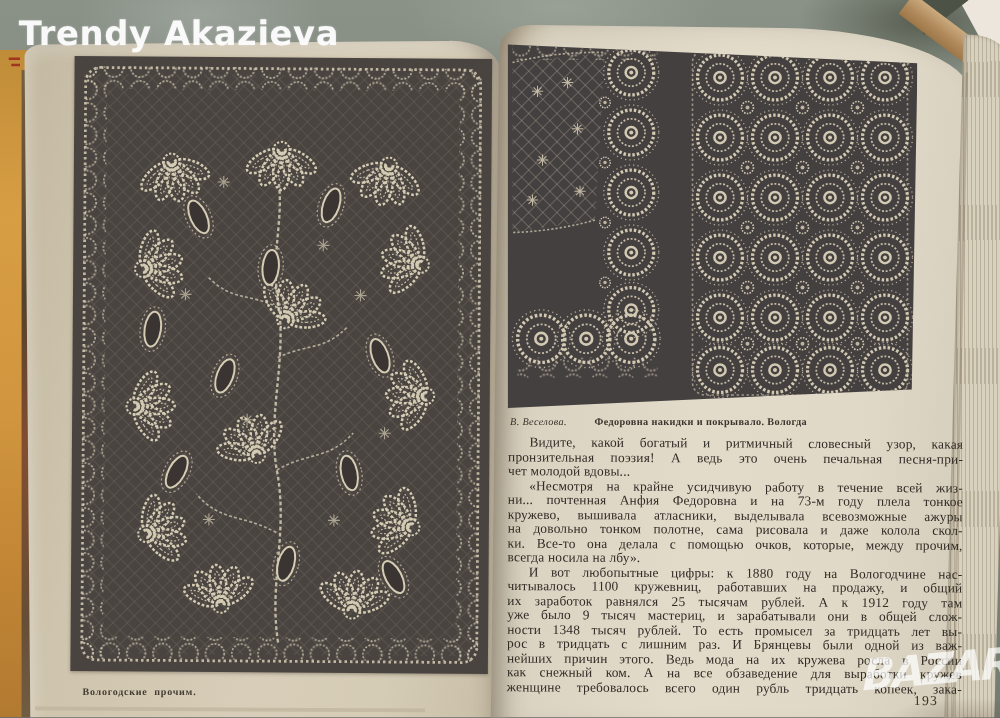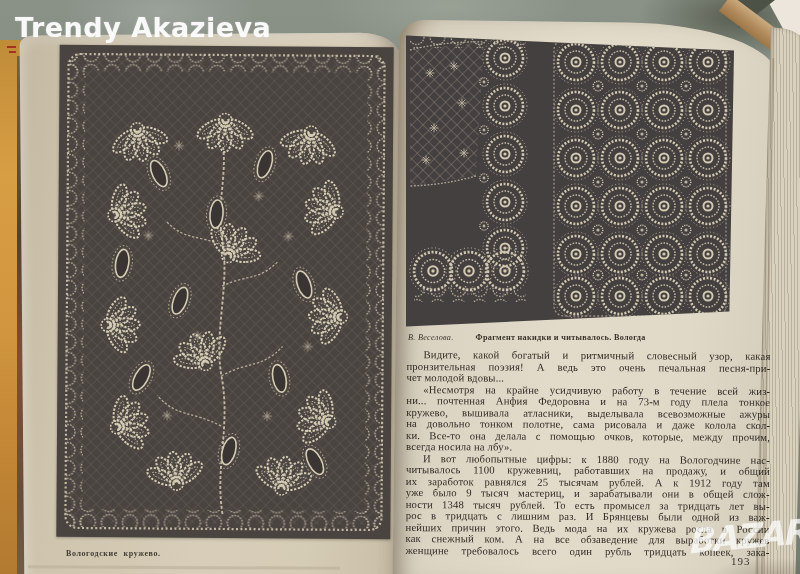--- a/index.html
+++ b/index.html
@@ -257,24 +257,24 @@
         <use href="#ros" transform="translate(192,202) scale(.8)"></use>
           <use href="#ros" transform="translate(236,202) scale(.8)"></use>
           <use href="#ros" transform="translate(280,202) scale(.8)"></use>
         <use href="#ros" transform="translate(192,247) scale(.8)"></use>
           <use href="#ros" transform="translate(236,247) scale(.8)"></use>
           <use href="#ros" transform="translate(280,247) scale(.8)"></use>
       </g>
     </svg>
   </div>
 
-  <div class="abs cap-left">Вологодские кружево.</div>
+  <div class="abs cap-left">Вологодские прочим.</div>
 
   <div class="abs cap-right">
-    <span class="auth">В. Веселова.</span><span class="cap">Фрагмент накидки и читывалось. Вологда</span>
+    <span class="auth">В. Веселова.</span><span class="cap">Федоровна накидки и покрывало. Вологда</span>
   </div>
 
   <div class="abs body-text">
     <div class="bl ind">Видите, какой богатый и ритмичный словесный узор, какая</div>
     <div class="bl">пронзительная поэзия! А ведь это очень печальная песня-при-</div>
     <div class="bl short">чет молодой вдовы...</div>
     <div class="bl ind">«Несмотря на крайне усидчивую работу в течение всей жиз-</div>
     <div class="bl">ни... почтенная Анфия Федоровна и на 73-м году плела тонкое</div>
     <div class="bl">кружево, вышивала атласники, выделывала всевозможные ажуры</div>
     <div class="bl">на довольно тонком полотне, сама рисовала и даже колола скол-</div>

